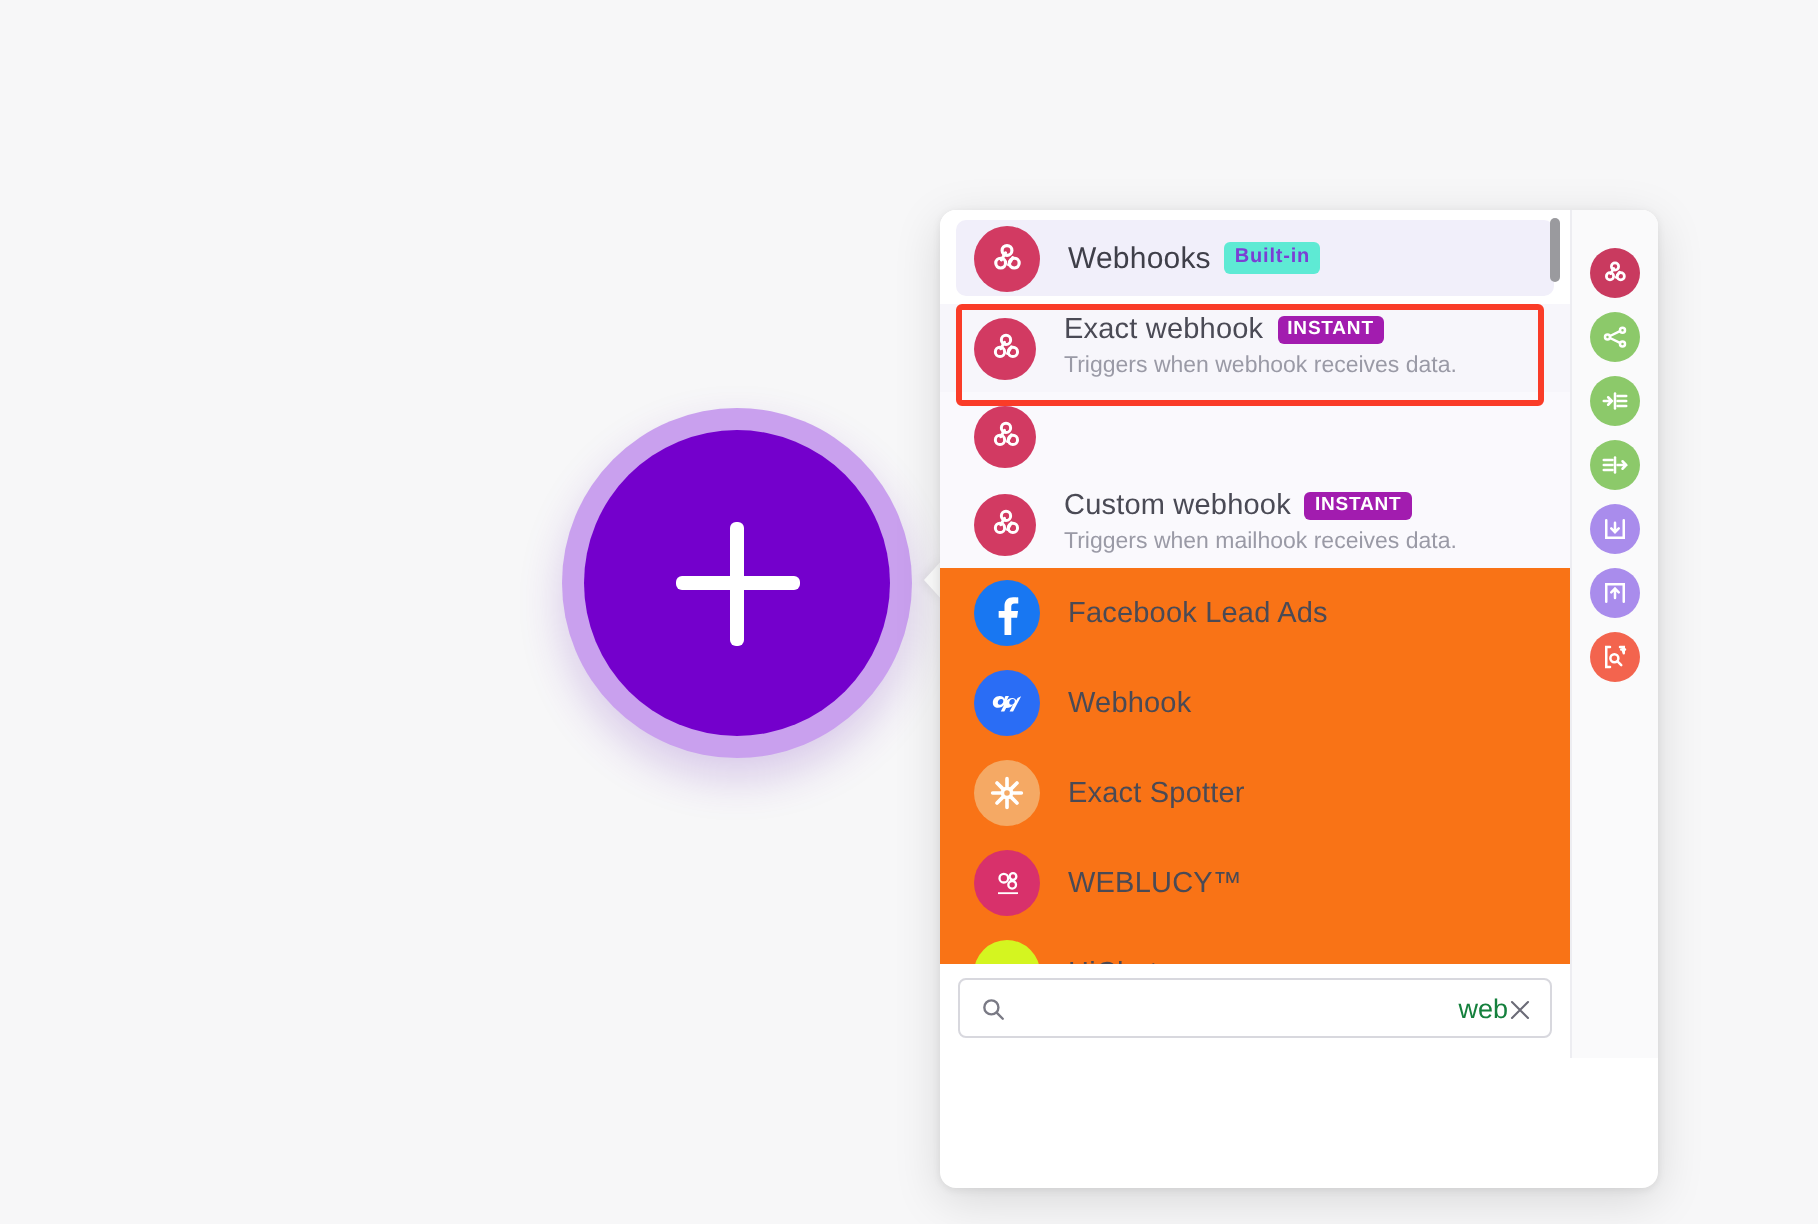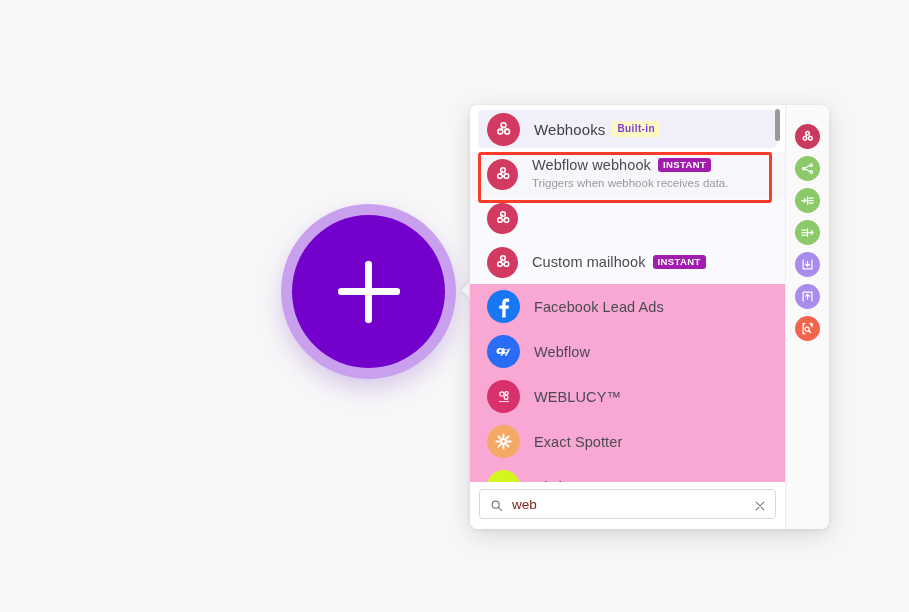--- a/index.html
+++ b/index.html
@@ -27,21 +27,21 @@
   #plus-glyph { position: relative; width: 62px; height: 62px; }
   #plus-glyph::before, #plus-glyph::after {
     content: ""; position: absolute; background: #fff; border-radius: 3px;
   }
   #plus-glyph::before { left: 0; top: 27px; width: 62px; height: 7px; }
   #plus-glyph::after  { top: 0; left: 27px; height: 62px; width: 7px; }
 
   
   #panel {
     position: absolute; left: 470px; top: 105px;
-    width: 359px; height: 424px;
+    width: 359px; height: 489px;
     background: #ffffff; border-radius: 8px;
     box-shadow: 0 6px 24px rgba(0,0,0,.13), 0 1px 4px rgba(0,0,0,.08);
     display: flex; overflow: hidden;
   }
   #panel-caret {
     position: absolute; left: 462px; top: 279px;
     width: 0; height: 0;
     border-top: 11px solid transparent;
     border-bottom: 11px solid transparent;
     border-right: 10px solid #ffffff;
@@ -64,21 +64,21 @@
   }
   .group-head {
     margin: 0 8px 4px 8px;
     height: 38px; border-radius: 5px;
     background: #f1effa;
     display: flex; align-items: center; padding-left: 9px;
   }
   .row {
     display: flex; align-items: center;
     height: 44px; padding-left: 17px;
-    background: #f9a8d4;
+    background: #f97316;
   }
   .row.sub { background: #faf9fd; height: 44px; padding-left: 17px; }
   .row.highlight { background: #f7f6fb; }
 
   .ico {
     width: 31px; height: 31px; border-radius: 50%;
     flex: 0 0 31px;
     display: flex; align-items: center; justify-content: center;
     color: #fff;
   }
@@ -94,21 +94,21 @@
   .title.head { font-size: 15px; color: #3f3f49; }
   .subtitle {
     font-size: 11.5px; color: #9a9aa6; margin-top: 19px; white-space: nowrap;
   }
   .badge {
     font-size: 9.5px; font-weight: bold; letter-spacing: .4px;
     padding: 2px 5px 2px 5px; border-radius: 3px;
     background: #a21caf; color: #ffffff; line-height: 1;
   }
   .badge.builtin {
-    background: #fef9c3; color: #7b3fd4; font-size: 10px; padding: 3px 5px;
+    background: #5eead4; color: #7b3fd4; font-size: 10px; padding: 3px 5px;
   }
 
   
   #list-scrollbar {
     position: absolute; right: 5px; top: 4px;
     width: 5px; height: 410px;
     background: transparent;
   }
   #list-thumb {
     position: absolute; top: 0; left: 0;
@@ -127,22 +127,23 @@
   
   #search-area {
     flex: 0 0 auto; padding: 7px 9px 10px 9px; background: #fff;
   }
   #search-box {
     height: 30px; border: 1px solid #d8d8de; border-radius: 4px;
     display: flex; align-items: center; padding: 0 9px 0 10px;
     background: #fff;
   }
   #search-input-text {
-    flex: 1 1 auto; font-size: 13.5px; color: #7f1d1d;
+    flex: 1 1 auto; font-size: 13.5px; color: #15803d;
     margin-left: 9px;
+    text-align: right;
   }
   .mag { width: 13px; height: 13px; flex: 0 0 13px; }
   .xmark { width: 12px; height: 12px; flex: 0 0 12px; cursor: pointer; }
 
   
   #rail {
     width: 44px; height: 424px; background: #fafafb;
     border-left: 1px solid #ededf1;
     display: flex; flex-direction: column; align-items: center;
     padding-top: 19px; gap: 7px;
@@ -195,21 +196,21 @@
             <svg width="18" height="18" viewBox="0 0 24 24" fill="none" stroke="#fff" stroke-width="2" stroke-linecap="round">
               <path d="M8.5 12.5 11 8.2"></path>
                 <path d="M15.6 11.2 13 15.6"></path>
               <circle cx="8" cy="14.6" r="3.1"></circle>
                 <circle cx="12" cy="6.6" r="3.1"></circle>
                 <circle cx="16.6" cy="14.6" r="3.1"></circle>
             </svg>
           </span>
           <span class="row-text">
             <span class="title-line">
-              <span class="title">Webflow webhook</span>
+              <span class="title">Exact webhook</span>
               <span class="badge">INSTANT</span>
             </span>
             <span class="subtitle">Triggers when webhook receives data.</span>
           </span>
         </div>
 
         <div class="row sub">
           <span class="ico" style="background:#d23a62">
             <svg width="18" height="18" viewBox="0 0 24 24" fill="none" stroke="#fff" stroke-width="2" stroke-linecap="round">
               <path d="M8.5 12.5 11 8.2"></path>
@@ -226,23 +227,24 @@
             <svg width="18" height="18" viewBox="0 0 24 24" fill="none" stroke="#fff" stroke-width="2" stroke-linecap="round">
               <path d="M8.5 12.5 11 8.2"></path>
                 <path d="M15.6 11.2 13 15.6"></path>
               <circle cx="8" cy="14.6" r="3.1"></circle>
                 <circle cx="12" cy="6.6" r="3.1"></circle>
                 <circle cx="16.6" cy="14.6" r="3.1"></circle>
             </svg>
           </span>
           <span class="row-text">
             <span class="title-line">
-              <span class="title">Custom mailhook</span>
+              <span class="title">Custom webhook</span>
               <span class="badge">INSTANT</span>
             </span>
+            <span class="subtitle">Triggers when mailhook receives data.</span>
           </span>
         </div>
 
         <div class="row" style="height:45px">
           <span class="ico lg" style="background:#1877f2">
             <svg width="28" height="28" viewBox="0 0 24 24" fill="#fff">
               <path d="M13.4 21v-7.4h2.5l.4-2.9h-2.9V8.9c0-.8.3-1.4 1.5-1.4h1.5V4.9c-.3 0-1.2-.1-2.2-.1-2.2 0-3.7 1.3-3.7 3.8v2.1H8v2.9h2.5V21z"></path>
             </svg>
           </span>
           <span class="row-text">
@@ -250,47 +252,47 @@
           </span>
         </div>
 
         <div class="row" style="height:45px">
           <span class="ico lg" style="background:#2a6df5">
             <svg width="17" height="17" viewBox="0 0 24 24" fill="#fff">
               <path d="M22 7.2 16.3 18h-2.5l2.4-4.6h-.1c-1 1.3-2.5 2.1-4.6 2.1h-.1l-1.3 2.5H7.6l2.4-4.7C9 14.6 7.6 15.4 5.6 15.4 3.5 15.4 2 14.1 2 11.8c0-2.7 2.1-4.7 4.9-4.7 1.7 0 2.8.7 3.1 2l.9-2h2.5l-1.6 3.2c.9-1.1 2.3-1.8 3.9-1.8 1.5 0 2.5.6 2.8 1.8l1-1.8zM6.9 13.2c1.5 0 2.5-1.2 2.5-2.6 0-.9-.5-1.4-1.4-1.4-1.4 0-2.5 1.2-2.5 2.6 0 .9.5 1.4 1.4 1.4zm8.1 0c1.5 0 2.5-1.2 2.5-2.6 0-.9-.5-1.4-1.4-1.4-1.4 0-2.5 1.2-2.5 2.6 0 .9.5 1.4 1.4 1.4z"></path>
             </svg>
           </span>
           <span class="row-text">
-            <span class="title">Webflow</span>
+            <span class="title">Webhook</span>
+          </span>
+        </div>
+
+        <div class="row" style="height:45px">
+          <span class="ico lg" style="background:#f5a964">
+            <svg width="23" height="23" viewBox="0 0 24 24" fill="none" stroke="#fff" stroke-width="1.9" stroke-linecap="round">
+              <circle cx="12" cy="12" r="2.4"></circle>
+              <path d="M12 4.5v4M12 15.5v4M4.5 12h4M15.5 12h4M6.8 6.8l2.8 2.8M14.4 14.4l2.8 2.8M17.2 6.8l-2.8 2.8M9.6 14.4l-2.8 2.8"></path>
+            </svg>
+          </span>
+          <span class="row-text">
+            <span class="title">Exact Spotter</span>
           </span>
         </div>
 
         <div class="row" style="height:45px">
           <span class="ico lg" style="background:#d8316b">
             <svg width="20" height="20" viewBox="0 0 24 24" fill="none" stroke="#fff" stroke-width="1.4">
               <circle cx="9.5" cy="8.5" r="2.6"></circle>
                 <circle cx="15" cy="7.5" r="2"></circle>
               <circle cx="14.5" cy="12.5" r="2.3"></circle>
               <path d="M6 17.5h12" stroke-width="1.1"></path>
             </svg>
           </span>
           <span class="row-text">
             <span class="title">WEBLUCY™</span>
-          </span>
-        </div>
-
-        <div class="row" style="height:45px">
-          <span class="ico lg" style="background:#f5a964">
-            <svg width="23" height="23" viewBox="0 0 24 24" fill="none" stroke="#fff" stroke-width="1.9" stroke-linecap="round">
-              <circle cx="12" cy="12" r="2.4"></circle>
-              <path d="M12 4.5v4M12 15.5v4M4.5 12h4M15.5 12h4M6.8 6.8l2.8 2.8M14.4 14.4l2.8 2.8M17.2 6.8l-2.8 2.8M9.6 14.4l-2.8 2.8"></path>
-            </svg>
-          </span>
-          <span class="row-text">
-            <span class="title">Exact Spotter</span>
           </span>
         </div>
 
         <div class="row" style="height:45px">
           <span class="ico lg" style="background:#d4f520">
             <svg width="18" height="18" viewBox="0 0 24 24" fill="none" stroke="#fff" stroke-width="2">
               <rect x="5" y="7" width="14" height="10" rx="2"></rect>
             </svg>
           </span>
           <span class="row-text">

